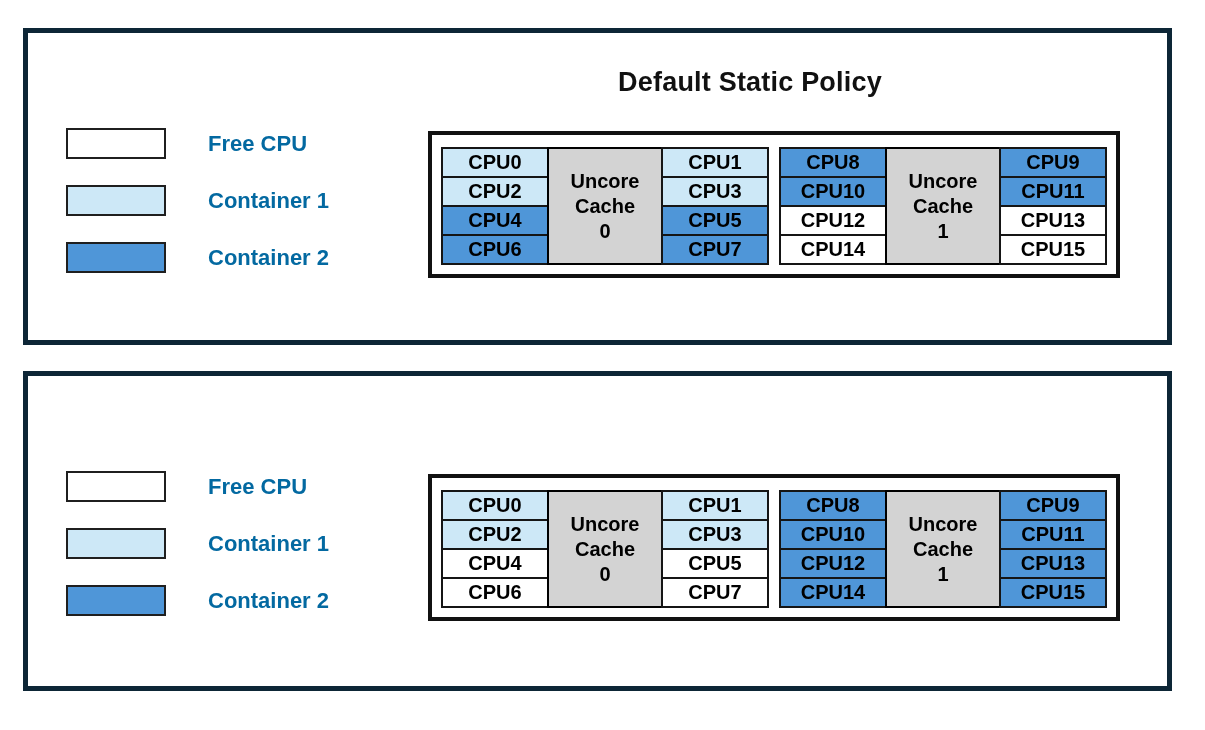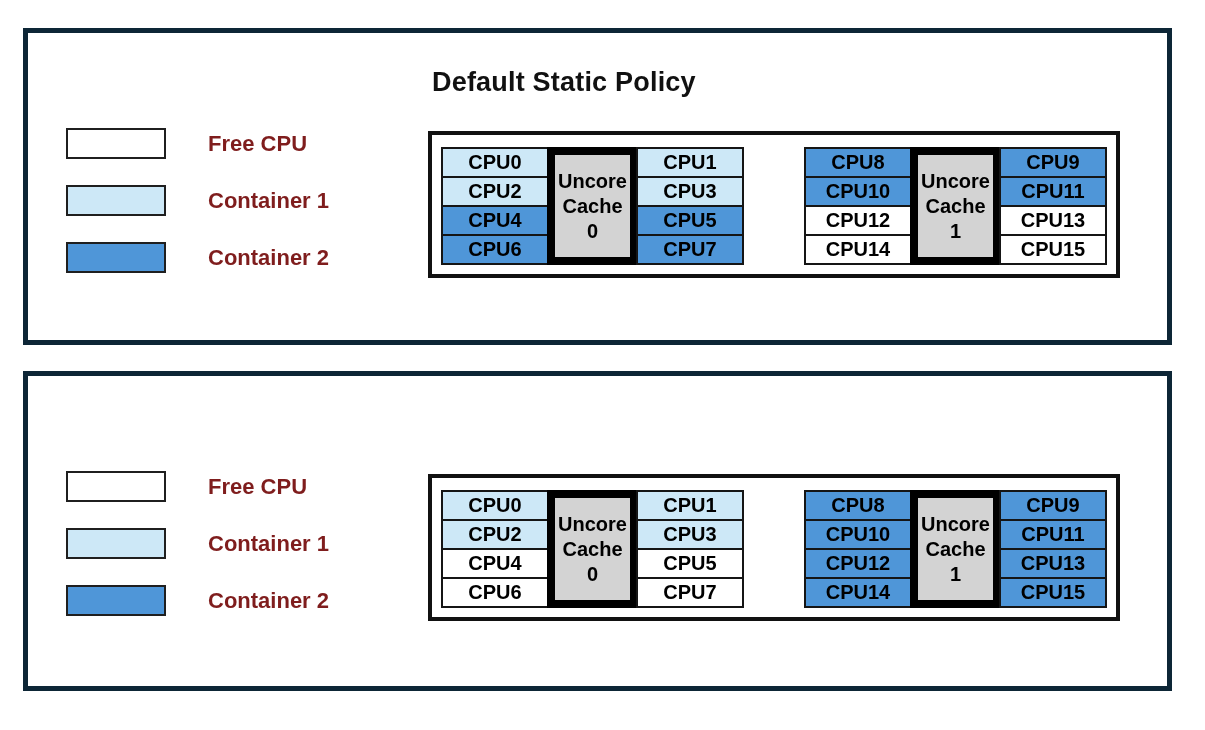--- a/index.html
+++ b/index.html
@@ -8,45 +8,45 @@
     font-family:"Liberation Sans","DejaVu Sans",sans-serif;overflow:hidden;
   }
   .panel{
     position:absolute;left:23px;width:1149px;box-sizing:border-box;
     border:5px solid var(--panel_border,#0d2636);background:#ffffff;
   }
   #panel0{top:28px;height:317px;}
   #panel1{top:371px;height:320px;}
   .panel-inner{position:relative;width:100%;height:100%;}
   .panel-title{
-    position:absolute;top:34px;left:404px;width:692px;
+    position:absolute;top:34px;left:376px;width:692px;text-align:center;
     font-size:27px;font-weight:bold;color:#111;letter-spacing:.2px;white-space:nowrap;
   }
   .legend{position:absolute;left:38px;top:95px;}
   .legend-row{display:flex;align-items:center;margin-bottom:26px;}
   .swatch{
     width:100px;height:31px;box-sizing:border-box;border:2px solid #1f1f1f;background:#fff;
   }
-  .legend-label{margin-left:42px;font-size:22px;font-weight:bold;color:#7f1d1d;white-space:nowrap;}
+  .legend-label{margin-left:42px;font-size:22px;font-weight:bold;color:#0369a1;white-space:nowrap;}
   .diagram{
     position:absolute;left:400px;top:98px;width:692px;height:147px;box-sizing:border-box;
     border:4px solid var(--box_border,#111);background:#fff;
     padding:12px 9px 0 9px;display:flex;justify-content:space-between;
   }
   .cluster{display:flex;height:118px;}
   .cpu-col{width:108px;display:flex;flex-direction:column;}
   .cell{
     height:31px;box-sizing:border-box;border:2px solid #151515;background:#fff;
     display:flex;align-items:center;justify-content:center;
     font-size:20px;font-weight:bold;color:#000;
   }
   .cell:not(:first-child){margin-top:-2px;text-align:center;}
   .cache{
-    width:91px;height:118px;margin-left:-2px;margin-right:-2px;box-sizing:border-box;
-    border:8px solid #000000;background:var(--cache_gray,#d3d3d3);
+    width:116px;height:118px;margin-left:-2px;margin-right:-2px;box-sizing:border-box;
+    border:2px solid #000000;background:var(--cache_gray,#d3d3d3);
     display:flex;align-items:center;justify-content:center;text-align:center;
     font-size:20px;font-weight:bold;line-height:1.25;white-space:pre-line;color:#000;
   }
   .cell[data-state="free"],.swatch[data-state="free"]{background:var(--free,#ffffff);}
   .cell[data-state="container1"],.swatch[data-state="container1"]{background:var(--container1,#cde8f7);}
   .cell[data-state="container2"],.swatch[data-state="container2"]{background:var(--container2,#4f96d8);}
 </style>
 </head>
 <body>
 

